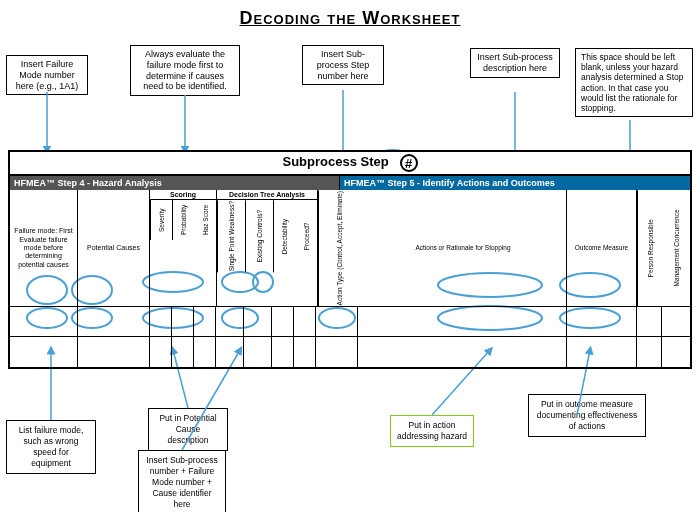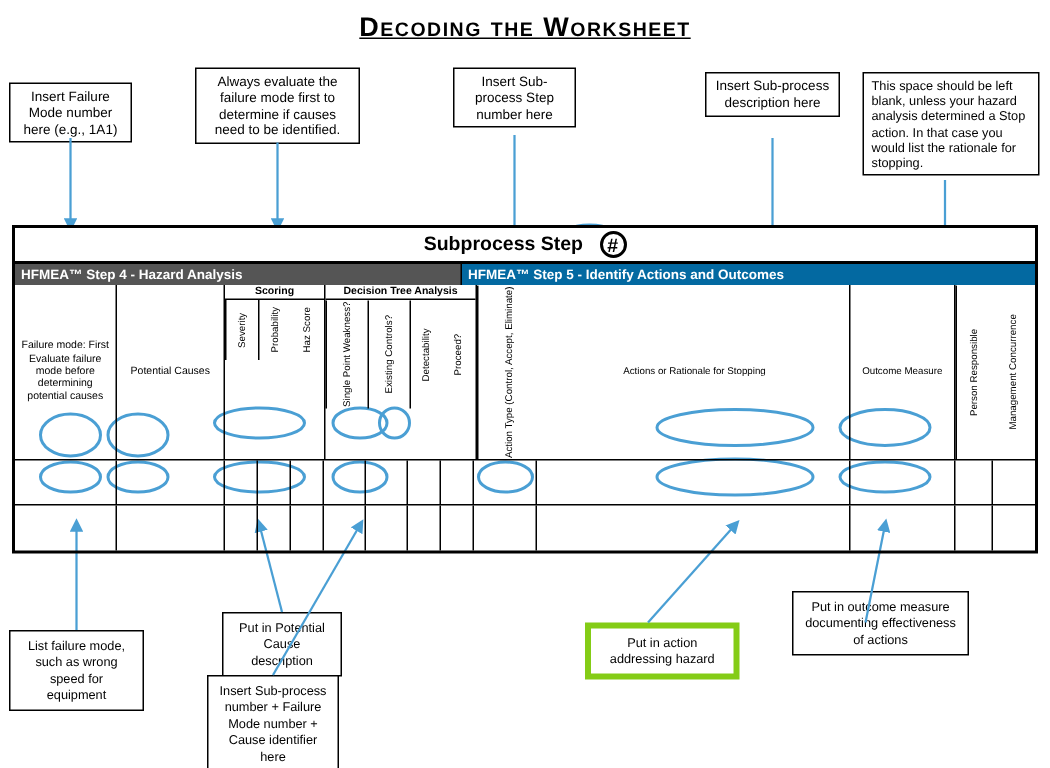--- a/index.html
+++ b/index.html
@@ -122,21 +122,21 @@
       border: 2px solid #000;
       border-bottom: none;
     }
 
     .section-hfmea4 {
       background: #555;
       color: #fff;
       font-size: 9px;
       font-weight: bold;
       padding: 2px 4px;
-      width: 298px;
+      width: 330px;
       flex-shrink: 0;
       border-right: 1px solid #000;
     }
 
     .section-hfmea5 {
       background: #0369a1;
       color: #fff;
       font-size: 9px;
       font-weight: bold;
       padding: 2px 4px;
@@ -182,22 +182,22 @@
     .bottom-ann-insert {
       left: 138px;
       top: 450px;
       width: 88px;
       border: 1px solid #000;
     }
 
     .bottom-ann-action {
       left: 390px;
       top: 415px;
-      width: 103px;
-      border: 4px solid #84cc16;
+      width: 84px;
+      border: 1px solid #84cc16;
     }
 
     .bottom-ann-outcome {
       left: 528px;
       top: 394px;
       width: 118px;
       border: 1px solid #000;
     }
   </style>
 </head>

